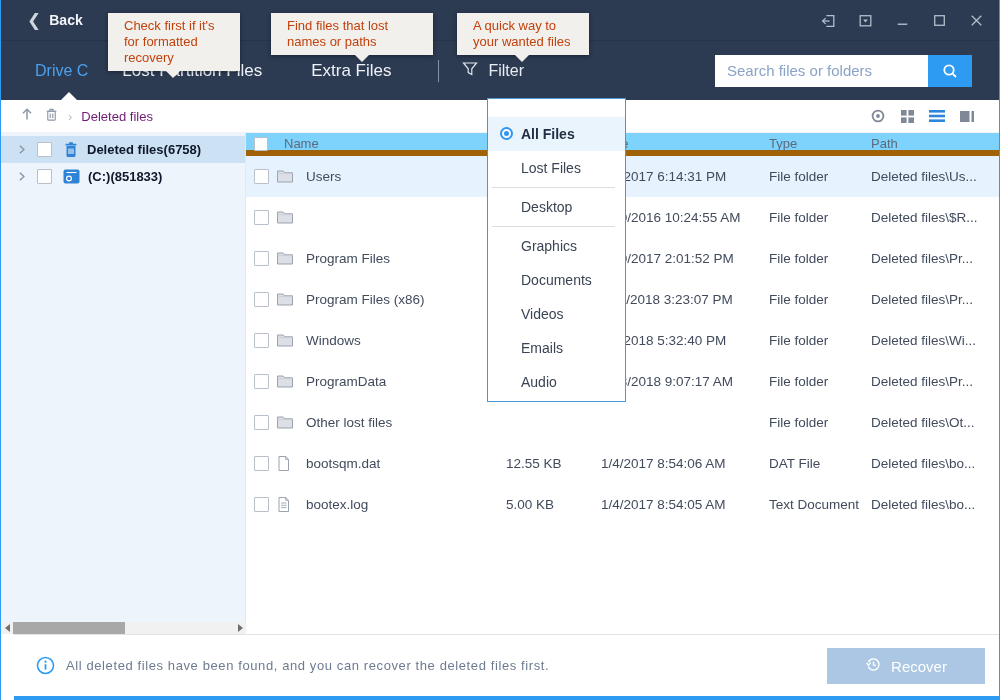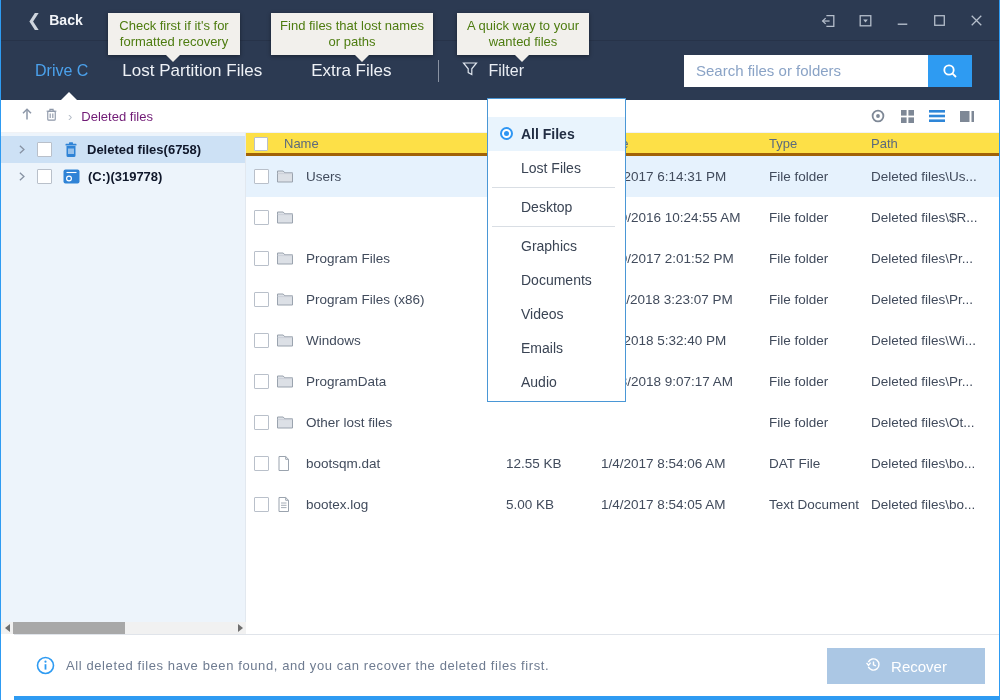--- a/index.html
+++ b/index.html
@@ -17,26 +17,26 @@
   .win-controls svg{display:block;}
   
   .navbar{height:60px;background:#2c3a52;display:flex;align-items:center;position:relative;border-top:1px solid #273349;}
   .tab{cursor:default;}
   .tab-drive{margin-left:34px;color:#4ba1ec;font-size:16px;}
   .tab-lpf{margin-left:34px;color:#eef1f6;font-size:17px;}
   .tab-extra{margin-left:49px;color:#eef1f6;font-size:17px;}
   .nav-divider{width:1px;height:22px;background:#8a93a3;margin-left:47px;}
   .filter-btn{display:flex;align-items:center;gap:9px;margin-left:22px;color:#e9edf3;font-size:16px;cursor:default;}
   .searchbox{margin-left:auto;margin-right:27px;display:flex;height:32px;}
-  .searchbox input{width:244px;height:32px;border:none;outline:none;padding:0 12px;font-size:15px;font-family:"Liberation Sans",sans-serif;color:#35425a;}
+  .searchbox input{width:213px;height:32px;border:none;outline:none;padding:0 12px;font-size:15px;font-family:"Liberation Sans",sans-serif;color:#35425a;}
   .searchbox input::placeholder{color:#8aa3c6;}
   .search-go{width:44px;height:32px;background:#2e9bf2;border:none;display:flex;align-items:center;justify-content:center;cursor:pointer;}
   .active-pointer{position:absolute;left:60px;top:92px;width:0;height:0;border-left:8px solid transparent;border-right:8px solid transparent;border-bottom:8px solid #fff;z-index:4;}
   
-  .tooltip{position:absolute;top:13px;background:#f2f0ec;color:#4d7c0f;font-size:13px;line-height:16px;text-align:center;padding:5px 8px;box-shadow:0 1px 4px rgba(0,0,0,.4);z-index:5;}
+  .tooltip{position:absolute;top:13px;background:#f2f0ec;color:#c2410c;font-size:13px;line-height:16px;text-align:left;padding:5px 16px;box-shadow:0 1px 4px rgba(0,0,0,.4);z-index:5;}
   .tooltip::after{content:"";position:absolute;bottom:-7px;border-left:7px solid transparent;border-right:7px solid transparent;border-top:7px solid #f2f0ec;}
   .tooltip-1{left:107px;width:132px;}  .tooltip-1::after{left:58px;}
   .tooltip-2{left:270px;width:162px;}  .tooltip-2::after{left:84px;}
   .tooltip-3{left:456px;width:132px;}  .tooltip-3::after{left:58px;}
   
   .toolbar{height:33px;background:#fff;display:flex;align-items:center;border-bottom:1px solid #f0f2f5;}
   .crumbs{display:flex;align-items:center;gap:9px;margin-left:18px;}
   .crumb-label{font-size:13px;color:#701a75;}
   .crumb-sep{color:#b6bdc8;font-size:13px;}
   .view-toggles{margin-left:auto;margin-right:24px;display:flex;align-items:center;gap:14px;}
@@ -52,21 +52,21 @@
   .tree-icon{margin-left:11px;display:flex;}
   .tree-label{margin-left:8px;font-size:13px;font-weight:bold;color:#0f172a;white-space:nowrap;}
   .hscroll{position:absolute;left:0;bottom:0;width:245px;height:12px;background:#f1f1f1;}
   .hs-arrow{position:absolute;top:0;width:12px;height:12px;display:flex;align-items:center;justify-content:center;}
   .hs-left{left:0;} .hs-right{right:0;}
   .hs-tri-l{width:0;height:0;border-top:4px solid transparent;border-bottom:4px solid transparent;border-right:5px solid #6f6f6f;}
   .hs-tri-r{width:0;height:0;border-top:4px solid transparent;border-bottom:4px solid transparent;border-left:5px solid #6f6f6f;}
   .hs-thumb{position:absolute;left:12px;top:0;width:112px;height:12px;background:#a8a8a8;}
   
   .content{flex:1;position:relative;background:#fff;}
-  .thead{height:23px;background:#fde047;border-bottom:3px solid #a16207;position:relative;font-size:13px;color:#5c6a7d;}
+  .thead{height:23px;background:#7dd3fc;border-bottom:6px solid #a16207;position:relative;font-size:13px;color:#5c6a7d;}
   .thead .cb{position:absolute;left:8px;top:4px;width:14px;height:14px;}
   .th{position:absolute;top:0;line-height:22px;cursor:default;}
   .th-name{left:38px;} .th-size{left:260px;} .th-date{left:355px;} .th-type{left:523px;} .th-path{left:625px;}
   .trow{height:41px;position:relative;font-size:13.5px;color:#414b5c;cursor:default;}
   .trow.selected{background:#e6f2fd;}
   .trow .cb{position:absolute;left:8px;top:13px;}
   .ficon{position:absolute;left:30px;top:12px;display:flex;}
   .cell{position:absolute;top:0;line-height:41px;white-space:nowrap;}
   .c-name{left:60px;} .c-size{left:260px;} .c-date{left:355px;} .c-type{left:523px;} .c-path{left:625px;right:4px;overflow:hidden;}
   
@@ -232,21 +232,21 @@
             </svg>
         </span>
         <span class="cb"></span>
         <span class="tree-icon">
           <svg width="17" height="15" viewBox="0 0 17 15">
             <rect x="0.5" y="0.5" width="16" height="14" rx="2" fill="#2f83d6"></rect>
             <circle cx="6" cy="9.5" r="2.4" fill="none" stroke="#fff" stroke-width="1.2"></circle>
             <path d="M3.5 3.5 H13.5" stroke="#fff" stroke-width="1.1"></path>
           </svg>
         </span>
-        <span class="tree-label">(C:)(319778)</span>
+        <span class="tree-label">(C:)(851833)</span>
       </div>
 
       <div class="hscroll">
         <span class="hs-arrow hs-left">
             <span class="hs-tri-l"></span>
           </span>
         <span class="hs-thumb"></span>
         <span class="hs-arrow hs-right">
             <span class="hs-tri-r"></span>
           </span>

